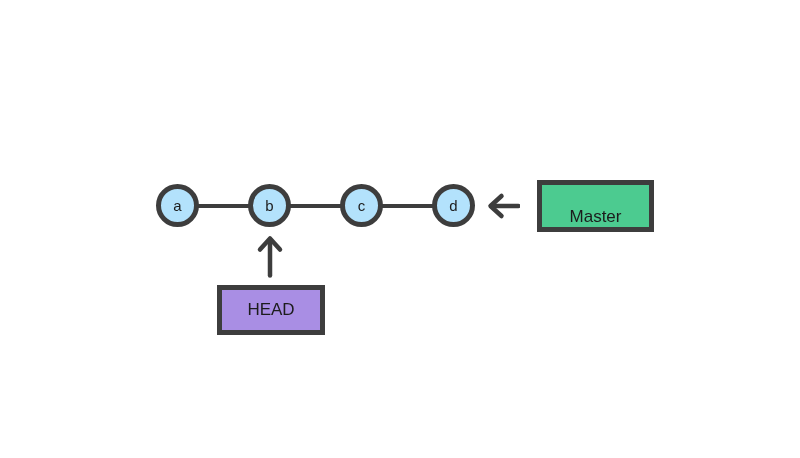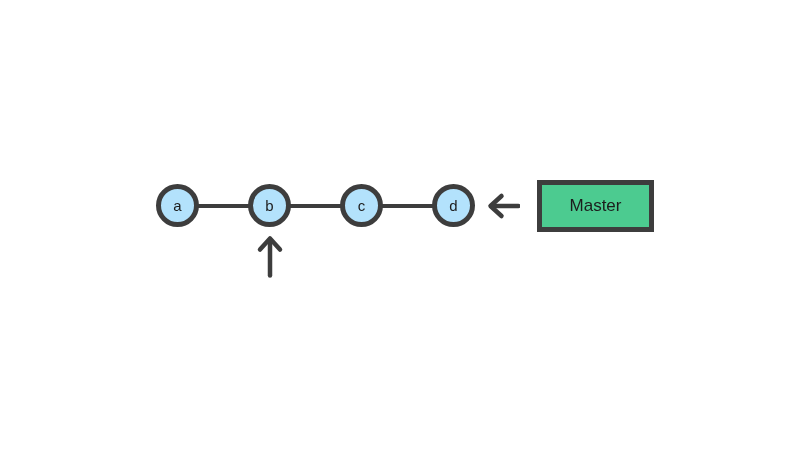--- a/index.html
+++ b/index.html
@@ -72,20 +72,21 @@
     justify-content: center;
     font-size: 17px;
     color: #1c1c1c;
   }
   .master-box {
     left: 537px;
     top: 180px;
     width: 107px;
     height: 42px;
     background: var(--master-fill, #4ccb90);
+    align-items: flex-end;
   }
   .head-box {
     left: 217px;
     top: 285px;
     width: 98px;
     height: 40px;
     background: var(--head-fill, #a98ee4);
   }
 </style>
 </head>
@@ -115,14 +116,17 @@
 
   <div class="ref-box master-box">
     <span>Master</span>
   </div>
 
   <svg class="arrow-up" width="28" height="44" viewBox="0 0 28 44" aria-hidden="true">
     <path class="arrow-stroke" d="M14,41.5 L14,6.5"></path>
     <path class="arrow-stroke" d="M4,15.5 L14,4.5 L24,15.5"></path>
   </svg>
 
+  <div class="ref-box head-box">
+    <span>HEAD</span>
+  </div>
 
 </div>
 
 </body></html>

